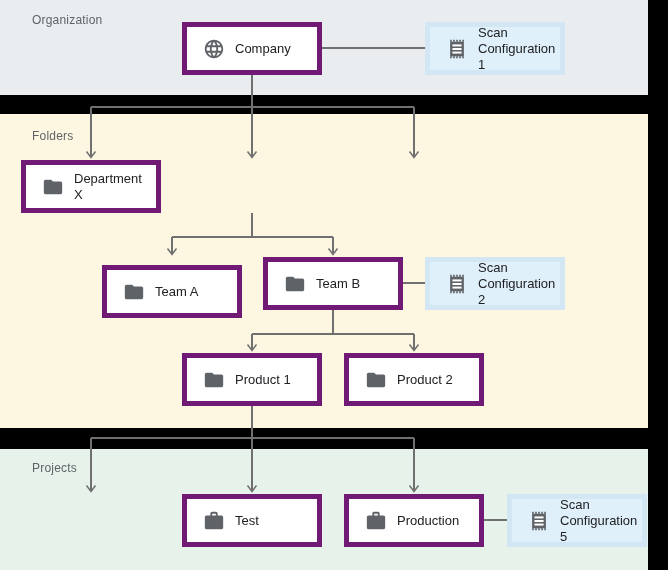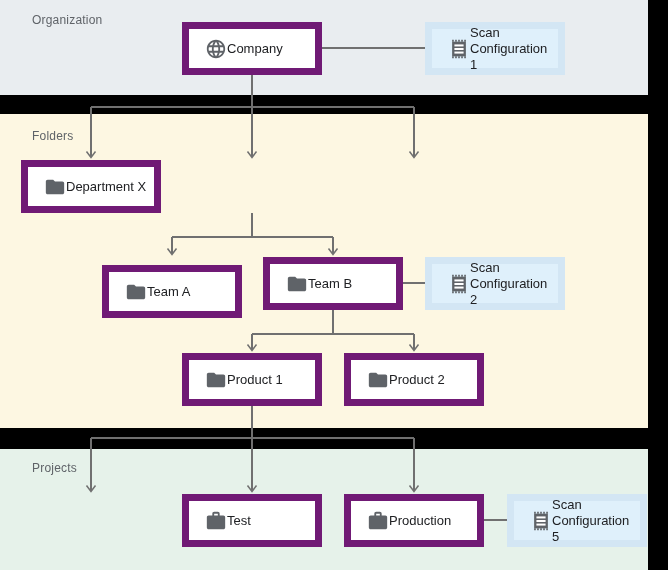--- a/index.html
+++ b/index.html
@@ -22,25 +22,25 @@
     font-size:12px;color:#5f6368;letter-spacing:.2px;
   }
   #label-organization{top:13px;}
   #label-folders{top:129px;}
   #label-projects{top:461px;}
   #wires{position:absolute;left:0;top:0;z-index:2;}
   .node{
     position:absolute;z-index:3;
     width:140px;height:53px;
     background:#fff;
-    border:7px solid #701a75;
+    border:5px solid #701a75;
     box-sizing:border-box;
     display:flex;align-items:center;
     padding-left:16px;padding-right:6px;
-    gap:0;
+    gap:10px;
   }
   .node.scan{
     background:#dff0fb;
     border-color:#d3e6f4;
   }
   .node .icon{flex:0 0 auto;display:flex;}
   .node .label{
     font-size:13px;line-height:16px;color:#202124;
   }
   

